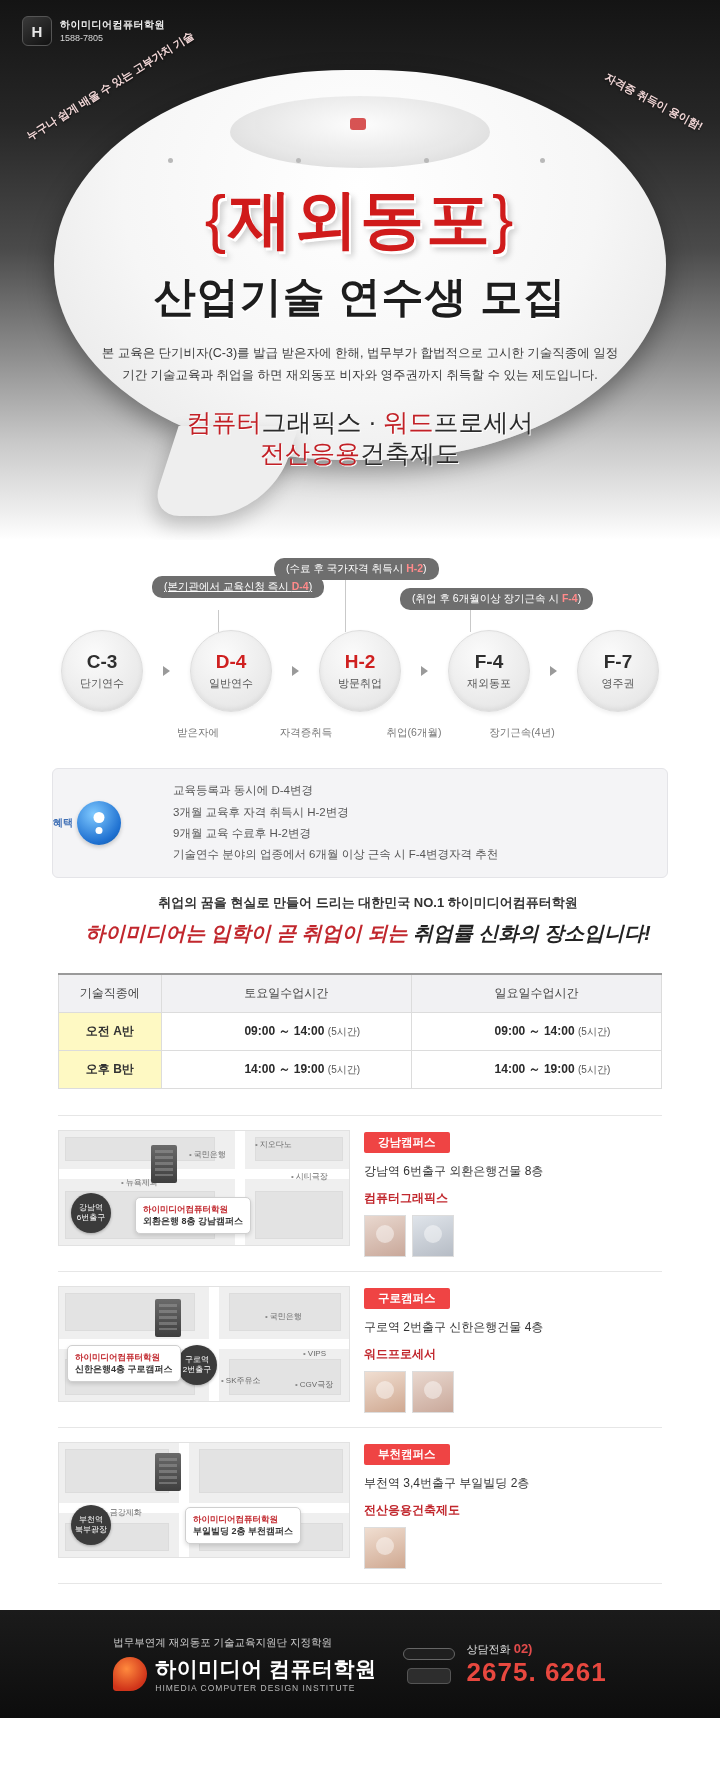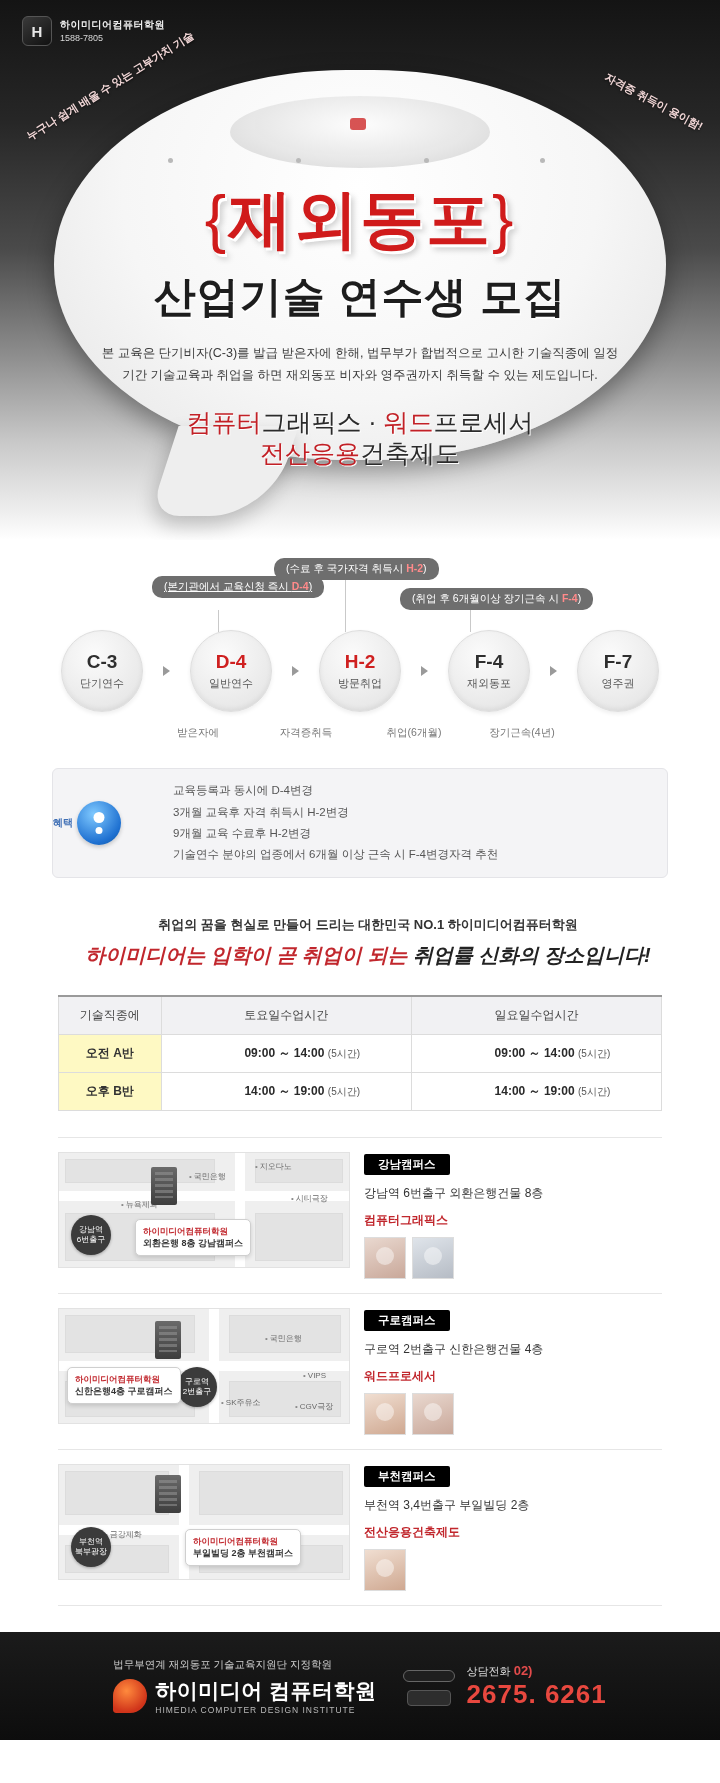--- a/index.html
+++ b/index.html
@@ -222,21 +222,21 @@
     position: absolute; left: 50%; top: 11px;
     transform: translateX(-50%);
     width: 11px; height: 11px; border-radius: 50%;
     background: #fff;
     box-shadow: 0 13px 0 -2px #fff;
   }
   .benefit-list { font-size: 11.5px; line-height: 1.85; color: #555; }
 
   
   .slogan {
-    margin-top: 38px;
+    margin-top: 16px;
     text-align: center;
     padding-left: 16px;
   }
   .slogan .s1 { font-size: 13px; color: #333; font-weight: bold; }
   .slogan .s2 {
     margin-top: 8px;
     font-size: 20px; font-weight: bold; color: #c1272d; font-style: italic;
   }
   .slogan .s2 .dark { color: #232323; }
 
@@ -326,21 +326,21 @@
     content: "";
     position: absolute; left: 4px; top: 5px;
     width: 18px; height: 26px;
     background: repeating-linear-gradient(180deg,#9a9a9a 0 3px, transparent 3px 6px);
     opacity: .5;
   }
 
   .campus-info { padding-top: 2px; flex: 1 1 auto; }
   .campus-tag {
     display: inline-block;
-    background: #000000;
+    background: #ef4444;
     color: #fff;
     font-size: 11.5px;
     font-weight: bold;
     padding: 3px 14px;
     border-radius: 2px;
   }
   .campus-addr { margin-top: 10px; font-size: 12px; color: #333; }
   .campus-course {
     margin-top: 10px;
     font-size: 12px; font-weight: bold; color: #c1272d;

